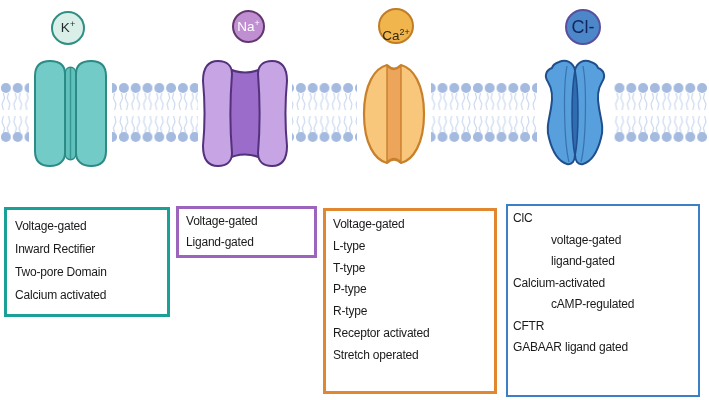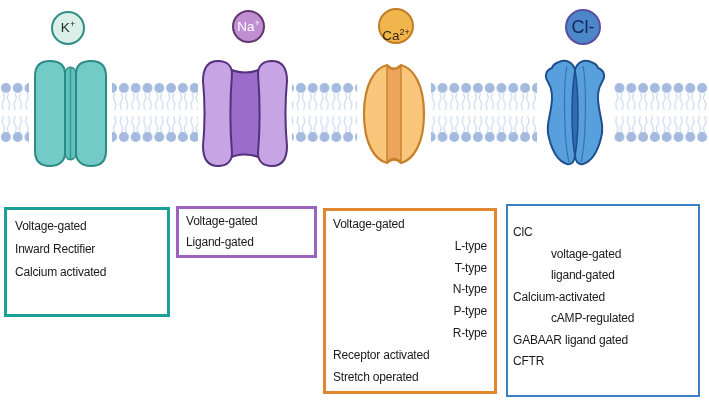--- a/index.html
+++ b/index.html
@@ -32,23 +32,23 @@
   .cl-cleft{fill:var(--cl_center);stroke:var(--cl_stroke);stroke-width:1.5;stroke-linejoin:round;}
   .cl-seam {fill:none;           stroke:var(--cl_stroke); stroke-width:1.2;opacity:.55;}
   
   .type-box{
     position:absolute;background:#fff;box-sizing:border-box;
     font-size:12px;letter-spacing:-0.2px;white-space:nowrap;
   }
   .type-box.teal  {border:3px solid var(--teal_border);  padding:5px 8px; line-height:23px;}
   .type-box.purple{border:3px solid var(--purple_border);padding:2px 7px; line-height:21px;}
   .type-box.orange{border:3px solid var(--orange_border);padding:3px 7px; line-height:21.8px;}
-  .type-box.blue  {border:2.5px solid var(--blue_border);padding:16px 5px; line-height:21.5px;}
+  .type-box.blue  {border:2.5px solid var(--blue_border);padding:2px 5px; line-height:21.5px;}
   .type-box .line{display:block;}
-  .type-box .line.c{text-align:right;}
+  .type-box .line.c{text-align:left;}
   .type-box .line.ind{padding-left:38px;}
 </style>
 </head>
 <body>
 
 <div id="figure">
 
   <svg class="abs" style="left:0;top:82px;" width="709" height="62" viewBox="0 0 709 62">
     <defs>
       <pattern id="lipid" width="11.8" height="62" patternUnits="userSpaceOnUse">
@@ -104,42 +104,42 @@
   <div class="ion ca" style="left:378px;top:8px;width:36px;height:36px;">
     <span><span>Ca</span><sup>2+</sup></span>
   </div>
   <div class="ion cl" style="left:565px;top:9px;width:36px;height:36px;">
     <span><span>Cl-</span><sup></sup></span>
   </div>
 
   <div class="type-box teal" style="left:4px;top:207px;width:166px;height:110px;">
     <span class="line">Voltage-gated</span>
     <span class="line">Inward Rectifier</span>
+    <span class="line">Two-pore Domain</span>
     <span class="line">Calcium activated</span>
   </div>
 
   <div class="type-box purple" style="left:176px;top:206px;width:141px;height:52px;">
     <span class="line">Voltage-gated</span>
     <span class="line">Ligand-gated</span>
   </div>
 
   <div class="type-box orange" style="left:323px;top:208px;width:174px;height:186px;">
     <span class="line">Voltage-gated</span>
     <span class="line c">L-type</span>
     <span class="line c">T-type</span>
-    <span class="line c">N-type</span>
     <span class="line c">P-type</span>
     <span class="line c">R-type</span>
     <span class="line">Receptor activated</span>
     <span class="line">Stretch operated</span>
   </div>
 
   <div class="type-box blue" style="left:506px;top:204px;width:194px;height:193px;">
     <span class="line">ClC</span>
     <span class="line ind">voltage-gated</span>
     <span class="line ind">ligand-gated</span>
     <span class="line">Calcium-activated</span>
     <span class="line ind">cAMP-regulated</span>
+    <span class="line">CFTR</span>
     <span class="line">GABAAR ligand gated</span>
-    <span class="line">CFTR</span>
   </div>
 
 </div>
 
 </body></html>

